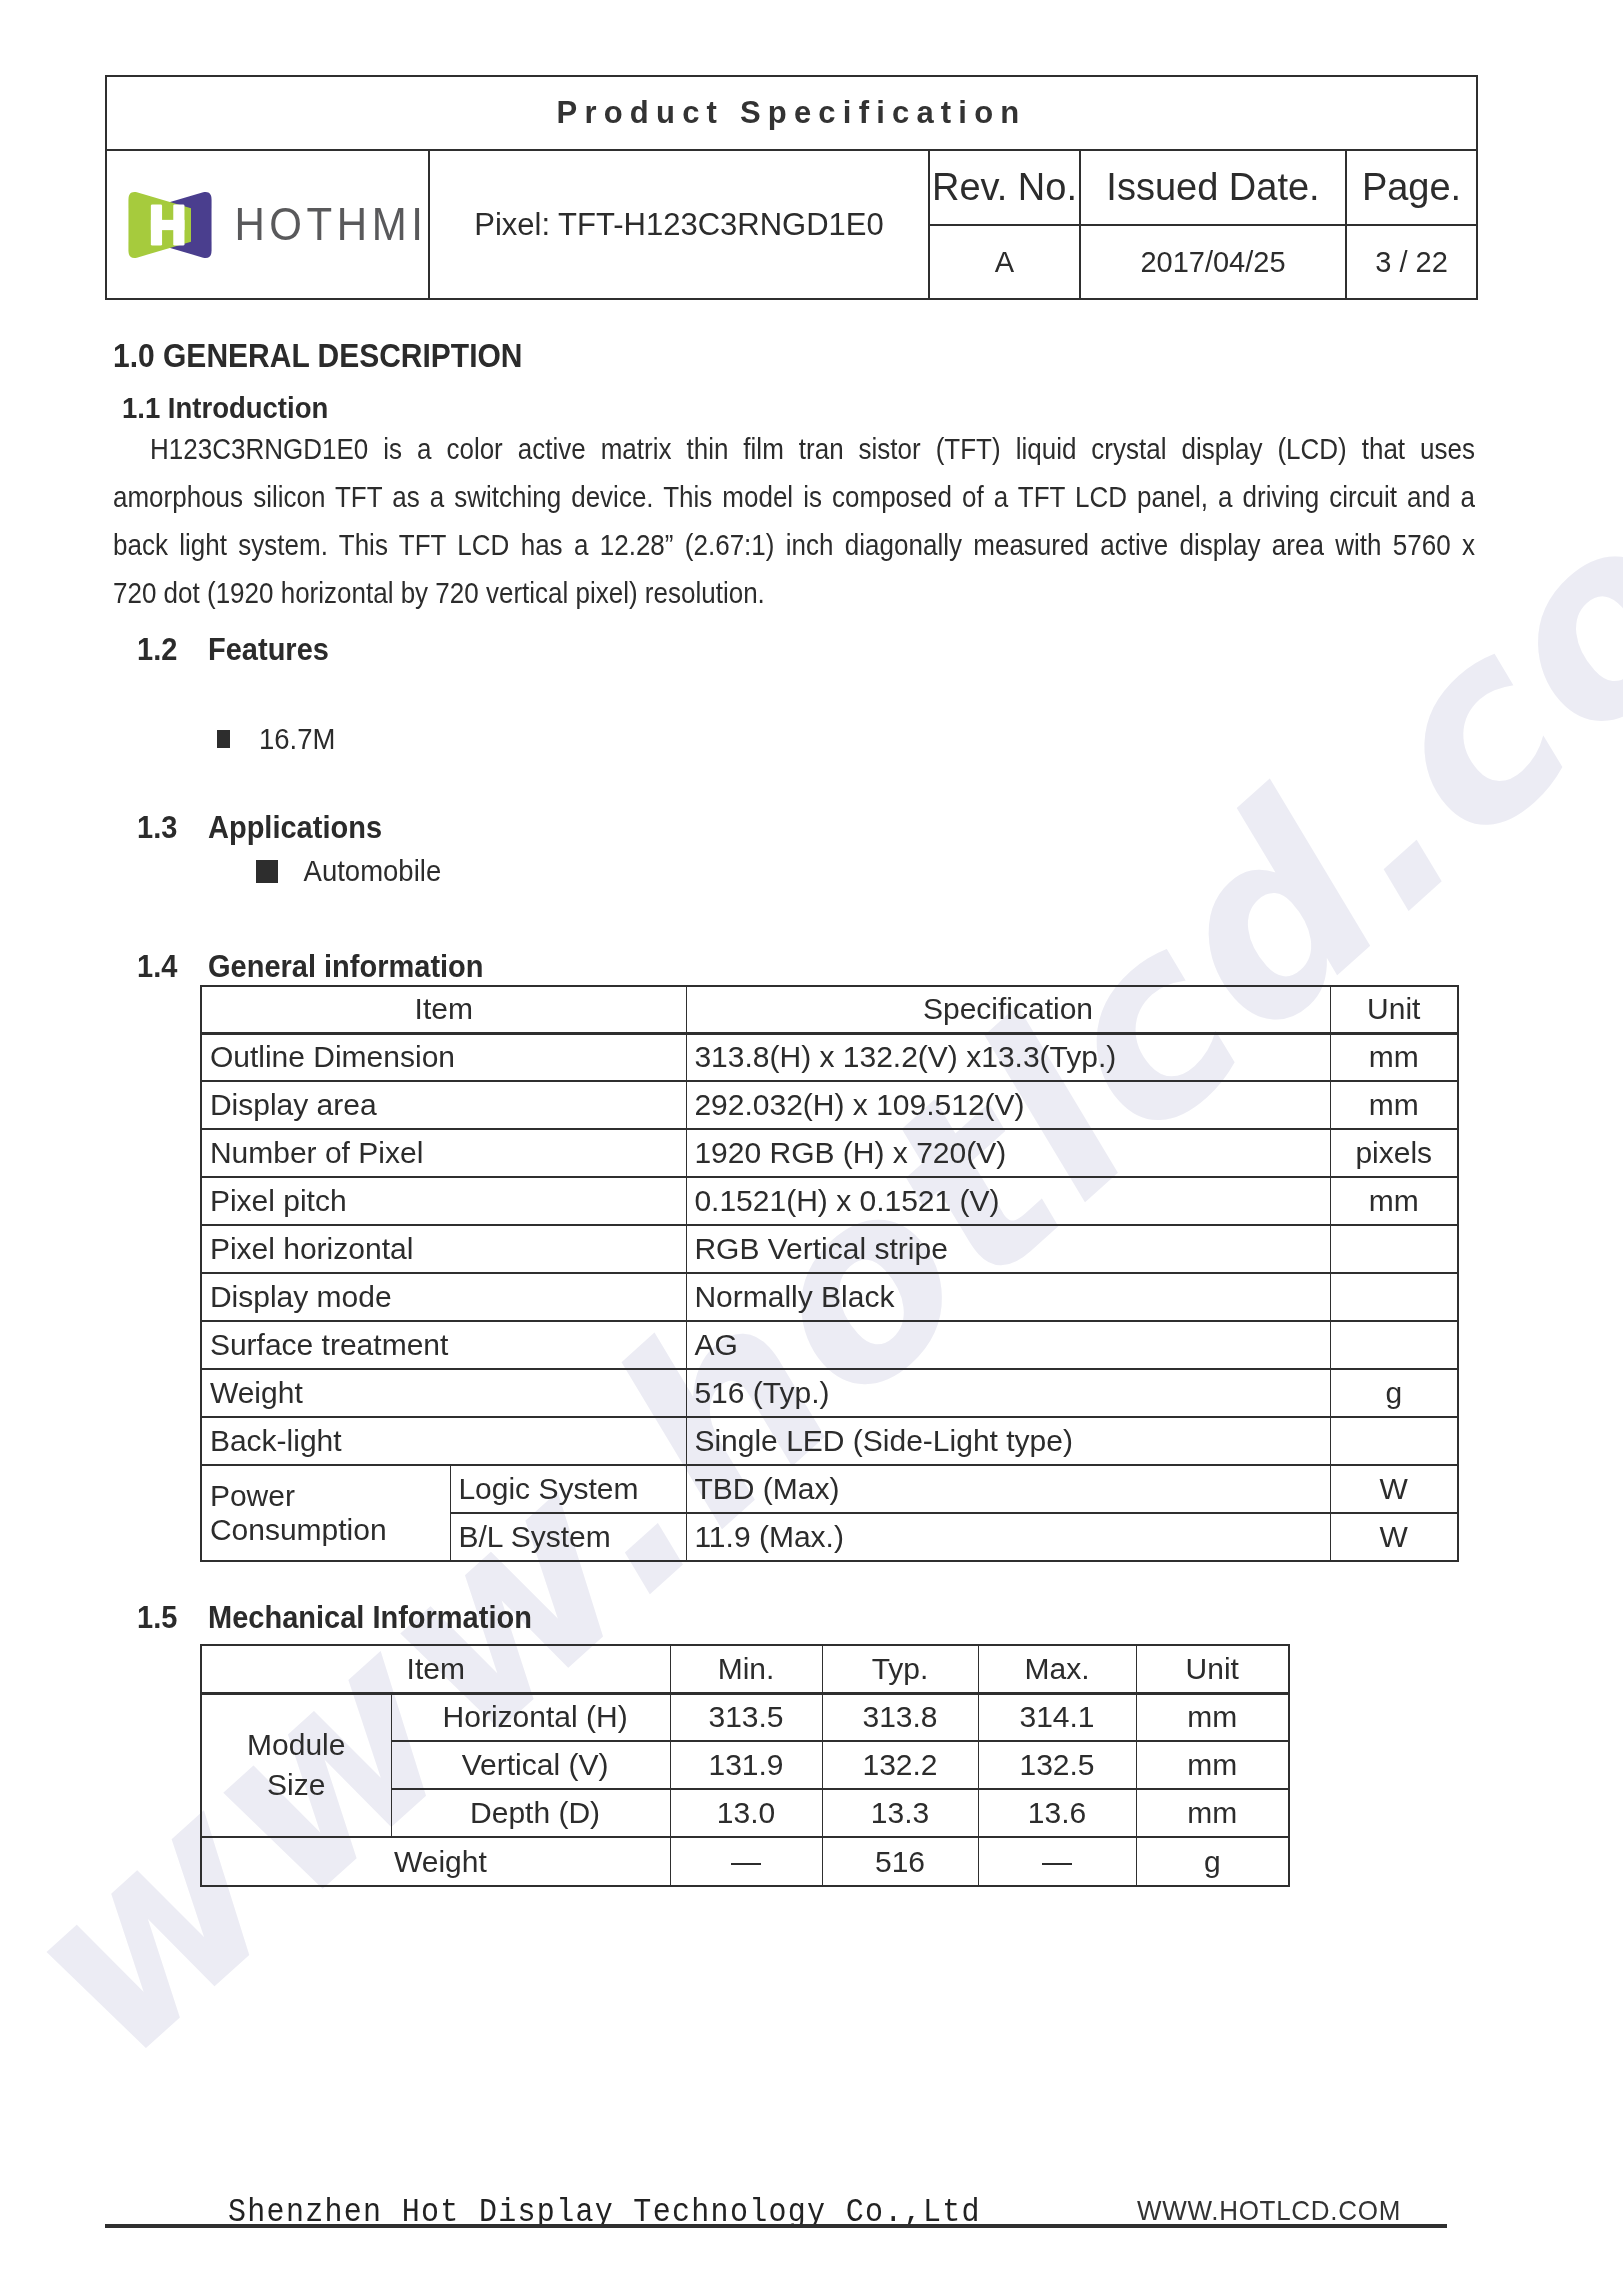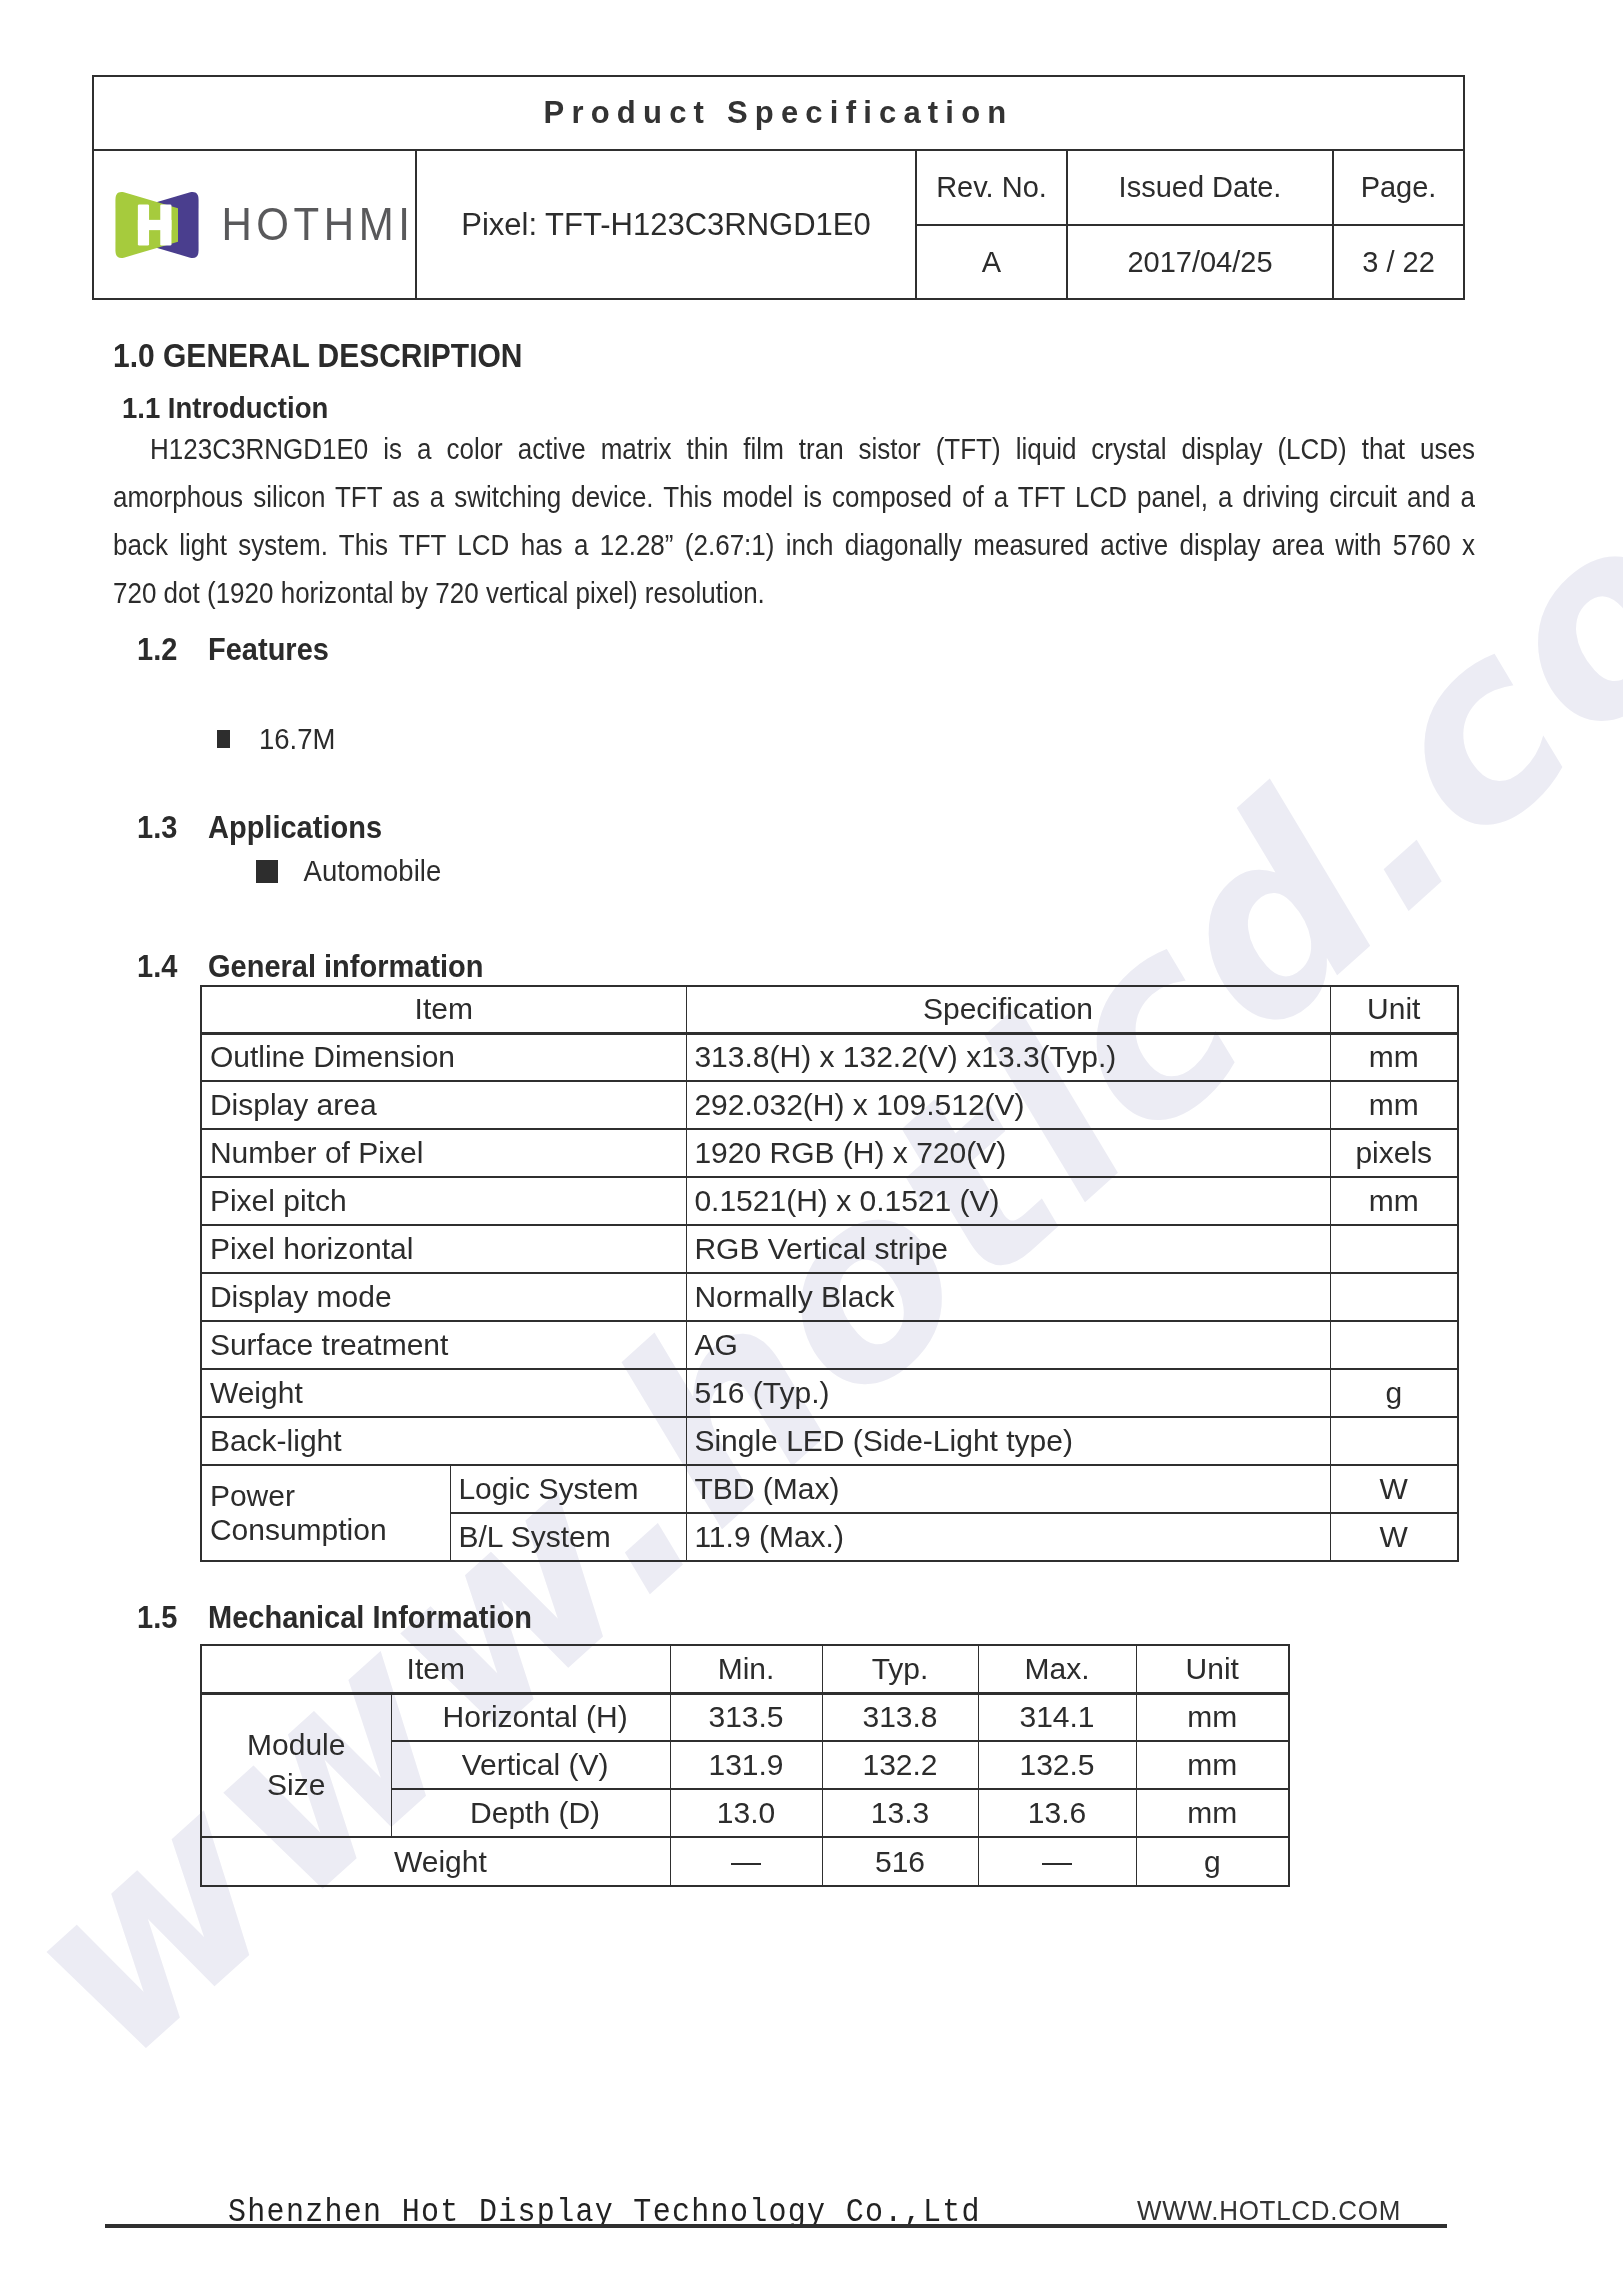--- a/index.html
+++ b/index.html
@@ -16,34 +16,34 @@
     position:absolute; left:-213px; top:1112px; width:2159px; height:340px;
     transform:rotate(-42deg);
     font-family:"DejaVu Sans", sans-serif; font-weight:bold; font-style:italic;
     font-size:252px; letter-spacing:5.2px; color:#ececf4; white-space:nowrap;
     z-index:0; text-align:center; line-height:340px;
   }
   .layer { position:absolute; z-index:1; }
 
   
   table { border-collapse:collapse; table-layout:fixed; }
-  .header-table { position:absolute; left:92px; top:75px; width:1371px; height:222px; z-index:1; }
+  .header-table { position:absolute; left:105px; top:75px; width:1371px; height:222px; z-index:1; }
   .header-table td { border:2.6px solid #2f2f2f; vertical-align:middle; }
   .title-cell {
     height:74px; text-align:center; font-weight:700; font-size:31px;
     letter-spacing:7.2px; color:#333;
   }
   .logo-cell { padding-left:14.4px; }
   .logo-wrap { display:flex; align-items:center; gap:15px; }
   .brand-text {
     font-size:42px; letter-spacing:4.6px; color:#59595b; font-weight:400;
     transform:scaleY(1.08);
   }
   .model-cell { text-align:center; font-size:31px; color:#2c2c2c; }
-  .hlabel { text-align:center; font-size:29px; height:75px; color:#2c2c2c; }
+  .hlabel { text-align:center; font-size:38px; height:75px; color:#2c2c2c; }
   .hvalue { text-align:center; font-size:29px; height:74px; color:#2c2c2c; }
 
   
   .h-major { position:absolute; font-weight:700; font-size:30px; color:#2b2b2b; transform:scaleY(1.1); transform-origin:left top; }
   .h-minor { position:absolute; font-weight:700; font-size:27.5px; color:#2b2b2b; transform:scaleY(1.1); transform-origin:left top; }
   .h-num   { position:absolute; display:flex; font-weight:700; font-size:29px; color:#2b2b2b; transform:scaleY(1.08); transform-origin:left top; }
   .h-num .num { width:71px; }
 
   
   .intro { position:absolute; left:113px; top:425px; width:1362px; }

